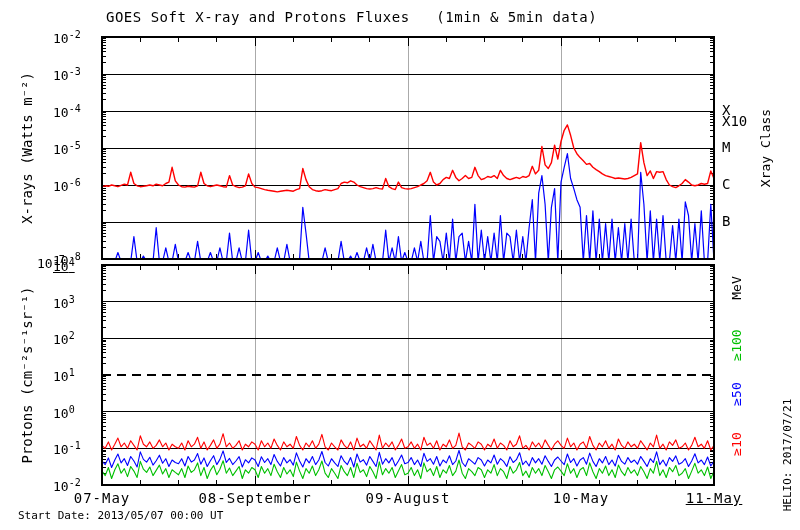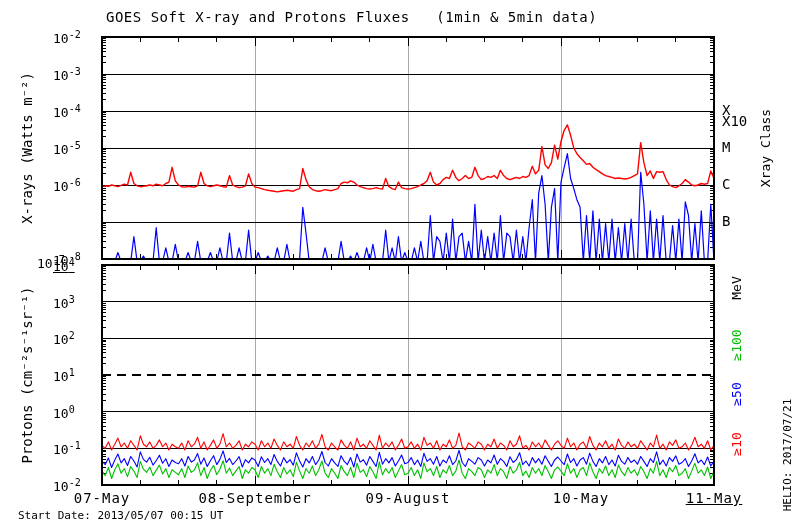--- a/index.html
+++ b/index.html
@@ -322,21 +322,21 @@
 
   <div id="title" class="lab">GOES Soft X-ray and Protons Fluxes   (1min &amp; 5min data)</div>
 
   <div class="vlabel" style="left:27px;top:148px;font-size:14px;">X-rays (Watts m⁻²)</div>
   <div class="vlabel" style="left:27px;top:375px;font-size:14px;">Protons (cm⁻²s⁻¹sr⁻¹)</div>
 
   <div class="vlabel" style="left:765px;top:148px;font-size:13px;">Xray Class</div>
   <div class="vlabel" style="left:736px;top:288px;font-size:13px;">MeV</div>
 
   <div id="helio" class="vlabel" style="left:787px;top:455px;">HELIO: 2017/07/21</div>
-  <div id="startdate" class="lab">Start Date: 2013/05/07 00:15 UT</div>
+  <div id="startdate" class="lab">Start Date: 2013/05/07 00:00 UT</div>
 
   <div id="gen-labels">
       <div class="ytick" style="left:53px;top:27px;"><span>10</span><sup>-2</sup></div>
       <div class="ytick" style="left:53px;top:64px;"><span>10</span><sup>-3</sup></div>
       <div class="ytick" style="left:53px;top:101px;"><span>10</span><sup>-4</sup></div>
       <div class="ytick" style="left:53px;top:138px;"><span>10</span><sup>-5</sup></div>
       <div class="ytick" style="left:53px;top:175px;"><span>10</span><sup>-6</sup></div>
       <div class="ytick" style="left:37px;top:212px;margin-top:40px;"><span>10</span><sup>-7</sup></div>
       <div class="ytick" style="left:53px;top:249px;"><span>10</span><sup>-8</sup></div>
       <div class="ytick" style="left:53px;top:255px;text-decoration:underline;"><span>10</span><sup>4</sup></div>

